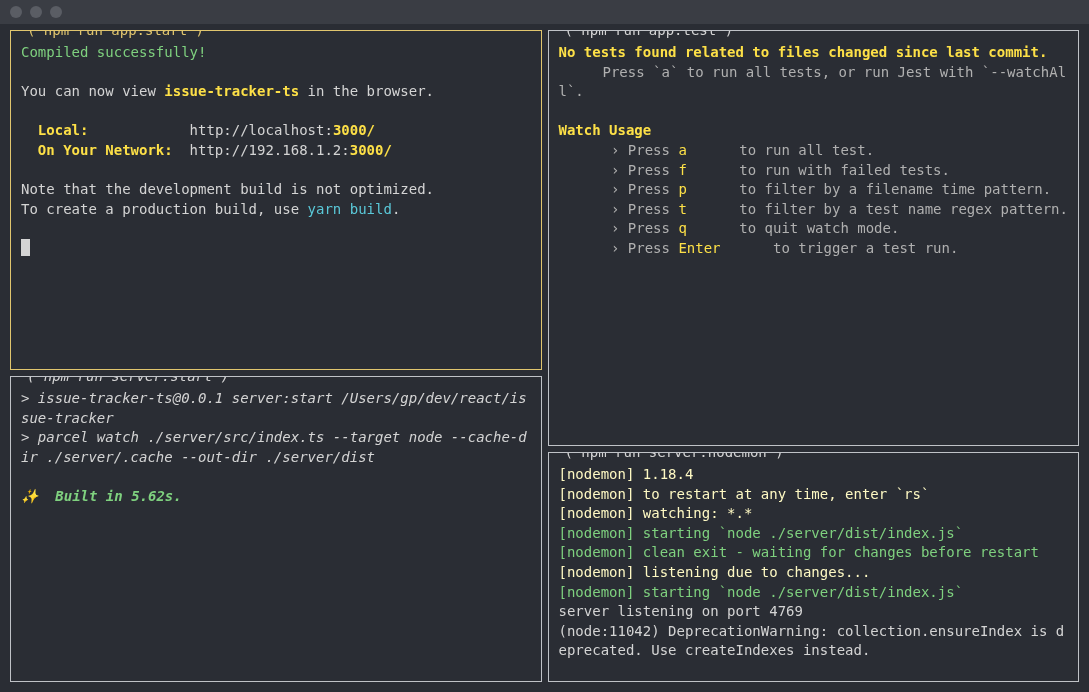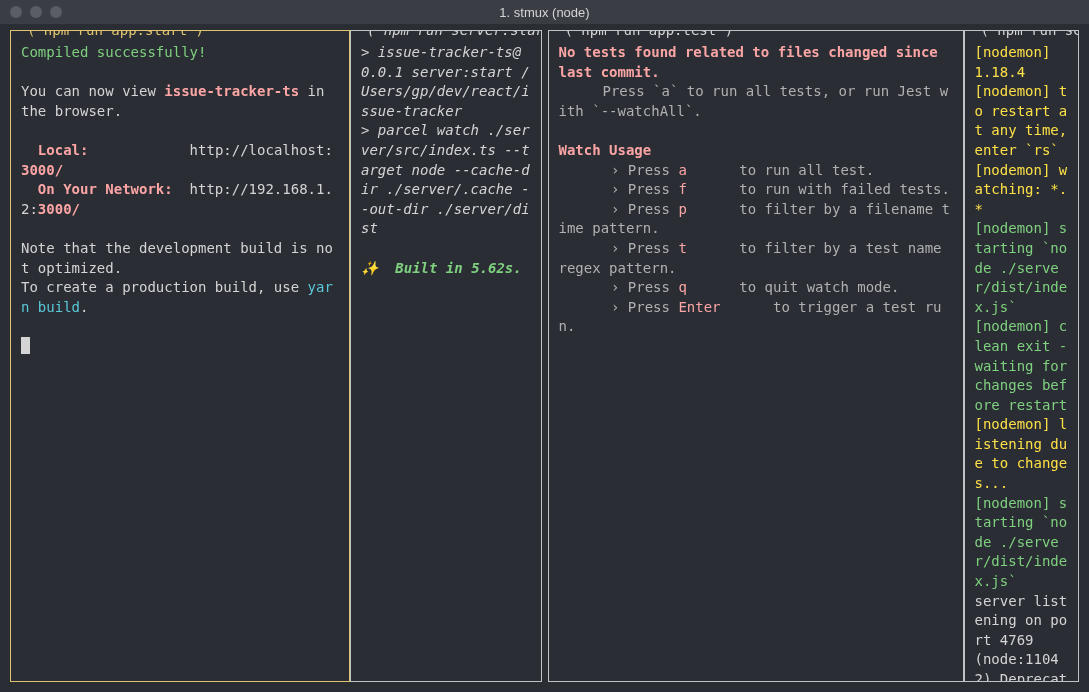--- a/index.html
+++ b/index.html
@@ -29,43 +29,43 @@
     font-size: 13px;
     color: #d4d4d4;
     font-family: -apple-system, sans-serif;
   }
   .workspace {
     padding: 6px 10px 10px 10px;
     height: calc(692px - 24px);
     display: flex;
     gap: 6px;
   }
-  .col { display: flex; flex-direction: row; gap: 0; flex: 1; }
+  .col { display: flex; flex-direction: column; gap: 6px; flex: 1; }
   .pane {
     border: 1px solid #bfc2c7;
     position: relative;
     padding: 12px 10px 10px 10px;
     line-height: 1.4;
     overflow: hidden;
   }
   .pane-label {
     position: absolute;
     top: -10px;
     left: 12px;
     background: #2a2d34;
     padding: 0 4px;
     color: #d4d4d4;
     white-space: pre;
   }
   .pane.focused { border-color: #e0c56e; }
   .pane.focused .pane-label { color: #e0c56e; }
-  .white { color: #fca5a5; }
+  .white { color: #fde047; }
   .bold { font-weight: bold; }
   .green { color: #7fd17f; }
-  .yellow { color: #fde047; }
+  .yellow { color: #fef9c3; }
   .cyan { color: #5ac8d8; }
   .dim { color: #b0b0b0; margin-left: 44px; }
   .cursor {
     display: inline-block;
     width: 9px;
     height: 17px;
     background: #d4d4d4;
     vertical-align: text-bottom;
   }
   pre { font-family: inherit; white-space: pre-wrap; word-break: break-all; }
@@ -76,21 +76,20 @@
 </style>
 </head>
 <body>
 
 <div class="titlebar">
   <div class="traffic-lights">
     <div class="light"></div>
     <div class="light"></div>
     <div class="light"></div>
   </div>
-  <div class="title-text">1. stmux (node)</div>
 </div>
 
 <div class="workspace">
 
   <div class="col">
 
     <div class="pane pane1 focused">
       <div class="pane-label">( npm run app:start )</div>
       <pre><span class="green">Compiled successfully!</span>
 

